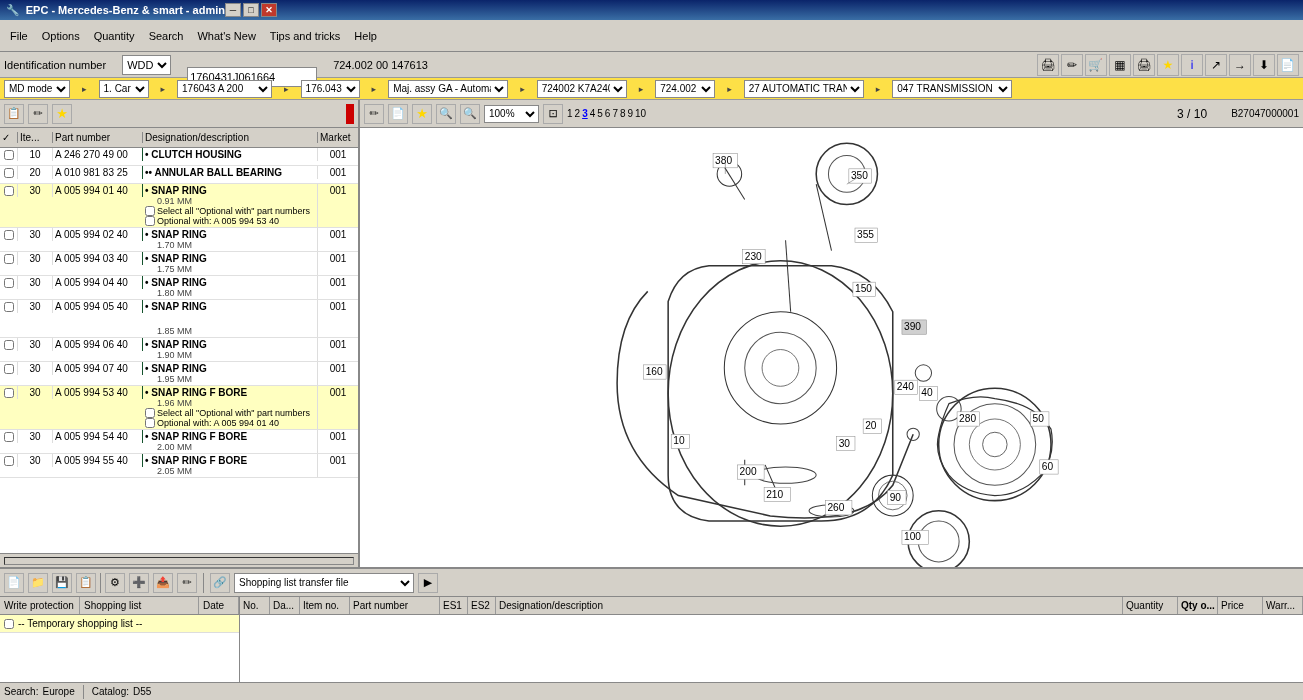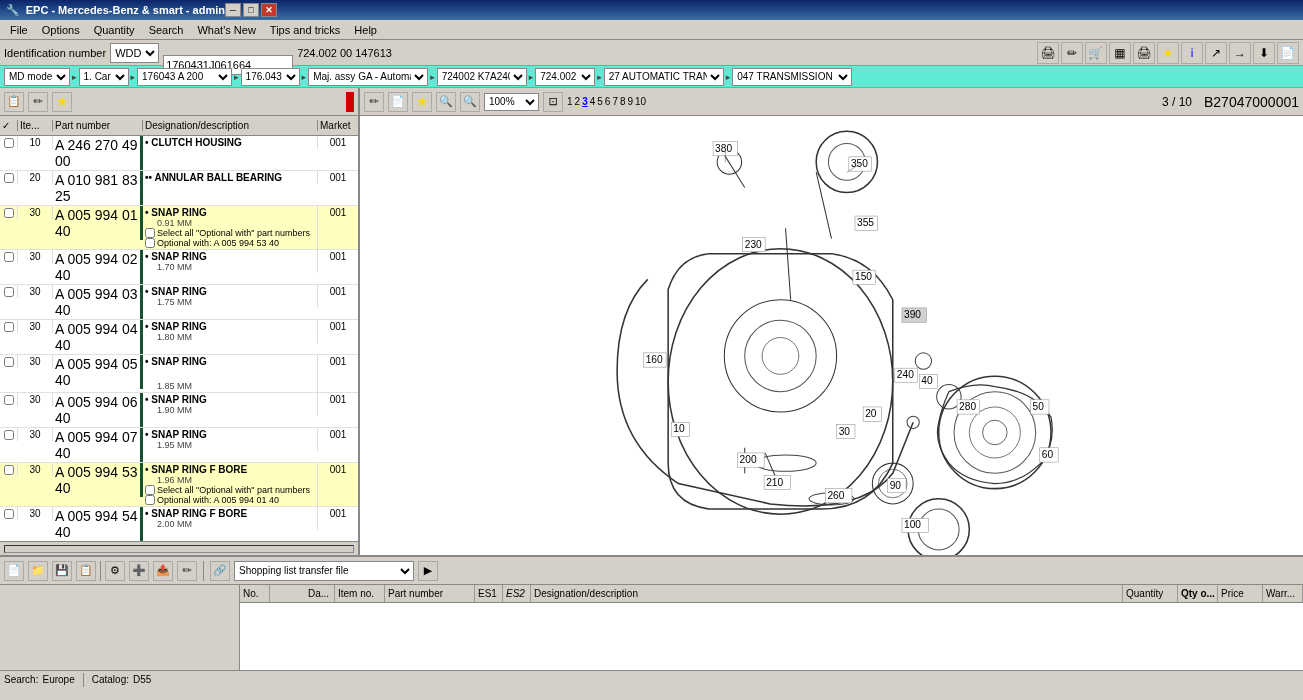--- a/index.html
+++ b/index.html
@@ -23,41 +23,41 @@
       border: 1px solid #888;
       font-size: 9px;
       display: flex; align-items: center; justify-content: center;
       cursor: pointer;
       color: #000;
     }
 
     
     #menubar {
       background: #d4d0c8;
-      height: 20px;
+      height: 32px;
       display: flex;
       align-items: center;
       padding: 2px 4px;
       border-bottom: 1px solid #888;
       gap: 2px;
     }
     .menu-item {
       padding: 1px 6px;
       font-size: 11px;
       cursor: pointer;
     }
 
     
     #id-bar {
       background: #d4d0c8;
       height: 26px;
       display: flex;
       align-items: center;
       padding: 2px 4px;
-      gap: 4px;
+      gap: 16px;
       border-bottom: 1px solid #999;
     }
     .id-label { font-size: 11px; white-space: nowrap; }
     .id-select {
       height: 20px;
       font-size: 11px;
       border: 1px solid #888;
       background: white;
     }
     .id-input {
@@ -79,27 +79,27 @@
       width: 22px; height: 22px;
       background: #d4d0c8;
       border: 1px solid #aaa;
       display: flex; align-items: center; justify-content: center;
       font-size: 12px;
       cursor: pointer;
     }
 
     
     #nav-bar {
-      background: #5eead4;
+      background: #fde047;
       height: 22px;
       display: flex;
       align-items: center;
       padding: 0 4px;
       border-bottom: 1px solid #999;
-      gap: 2px;
+      gap: 12px;
       font-size: 11px;
     }
     .nav-item {
       display: flex;
       align-items: center;
       gap: 2px;
       white-space: nowrap;
     }
     .nav-select {
       height: 18px;
@@ -168,21 +168,21 @@
     }
     .table-row {
       display: flex;
       border-bottom: 1px solid #e0e0e0;
       min-height: 18px;
       align-items: flex-start;
     }
     .table-row.highlighted { background: #ffffc0; }
     .td-check { width: 18px; min-width: 18px; border-right: 1px solid #ddd; padding: 1px 2px; font-size: 10px; display: flex; align-items: flex-start; justify-content: center; padding-top: 2px; }
     .td-item { width: 35px; min-width: 35px; border-right: 1px solid #ddd; padding: 1px 2px; font-size: 10px; text-align: center; }
-    .td-part { width: 90px; min-width: 90px; border-right: 3px solid #14532d; padding: 1px 2px; font-size: 14px; }
+    .td-part { width: 90px; min-width: 90px; border-right: 1px solid #14532d; padding: 1px 2px; font-size: 10px; }
     .td-desc { flex: 1; border-right: 1px solid #ddd; padding: 1px 2px; font-size: 10px; }
     .td-qty { width: 40px; min-width: 40px; padding: 1px 2px; font-size: 10px; text-align: center; }
     .desc-main { font-weight: bold; }
     .desc-sub { color: #444; font-size: 9px; }
     .desc-checkbox-row { display: flex; align-items: center; gap: 2px; font-size: 9px; }
     .desc-checkbox { width: 10px; height: 10px; }
 
     
     #left-hscroll {
       height: 14px;
@@ -600,21 +600,21 @@
         <span class="page-num active" style="color:blue;text-decoration:underline;font-weight:bold;">3</span>
         <span class="page-num">4</span>
         <span class="page-num">5</span>
         <span class="page-num">6</span>
         <span class="page-num">7</span>
         <span class="page-num">8</span>
         <span class="page-num">9</span>
         <span class="page-num">10</span>
       </div>
       <span id="page-info">3 / 10</span>
-      <span style="margin-left:8px; font-size:14px;">B27047000001</span>
+      <span style="margin-left:20px; font-size:10px;">B27047000001</span>
     </div>
     <div id="diagram-area">
       <svg id="diagram-svg" viewBox="380 130 520 430" preserveAspectRatio="xMidYMid meet">
 
         <ellipse cx="590" cy="390" rx="110" ry="130" fill="none" stroke="#333" stroke-width="1.5"></ellipse>
 
         <circle cx="590" cy="365" r="55" fill="none" stroke="#333" stroke-width="1"></circle>
         <circle cx="590" cy="365" r="35" fill="none" stroke="#555" stroke-width="1"></circle>
         <circle cx="590" cy="365" r="18" fill="none" stroke="#555" stroke-width="0.8"></circle>
 
@@ -737,30 +737,41 @@
     <div style="width:1px; background:#888; height:20px; margin:0 2px;"></div>
     <div class="parts-icon">🔗</div>
     <select style="height:20px; font-size:10px; border:1px solid #888; background:white; width:180px;">
       <option>Shopping list transfer file</option>
     </select>
     <div class="parts-icon">▶</div>
   </div>
 
   <div id="shopping-panel">
     <div id="shopping-list-left">
+      <div id="shopping-header">
+        <div class="sh-col" style="width:80px;">Write protection</div>
+        <div class="sh-col" style="flex:1;">Shopping list</div>
+        <div class="sh-col" style="width:40px;">Date</div>
+      </div>
+      <div id="shopping-body">
+        <div class="shopping-temp-row">
+          <input type="checkbox" style="width: 10px; height: 10px; margin-right: 4px;">
+          <span>-- Temporary shopping list --</span>
+        </div>
+      </div>
     </div>
 
     <div id="shopping-list-right">
       <div id="shopping-right-header">
         <div class="srh-col" style="width:30px;">No.</div>
-        <div class="srh-col" style="width:30px;margin-left:35px;">Da...</div>
+        <div class="srh-col" style="width:30px;">Da...</div>
         <div class="srh-col" style="width:50px;">Item no.</div>
         <div class="srh-col" style="width:90px;">Part number</div>
         <div class="srh-col" style="width:28px;">ES1</div>
-        <div class="srh-col" style="width:28px;font-style:italic;">ES2</div>
+        <div class="srh-col" style="width:28px;">ES2</div>
         <div class="srh-col" style="flex:1;">Designation/description</div>
         <div class="srh-col" style="width:55px;">Quantity</div>
         <div class="srh-col" style="width:40px;font-weight:bold;">Qty o...</div>
         <div class="srh-col" style="width:45px;">Price</div>
         <div class="srh-col" style="width:40px;">Warr...</div>
       </div>
       <div id="shopping-right-body"></div>
     </div>
   </div>
 </div>

